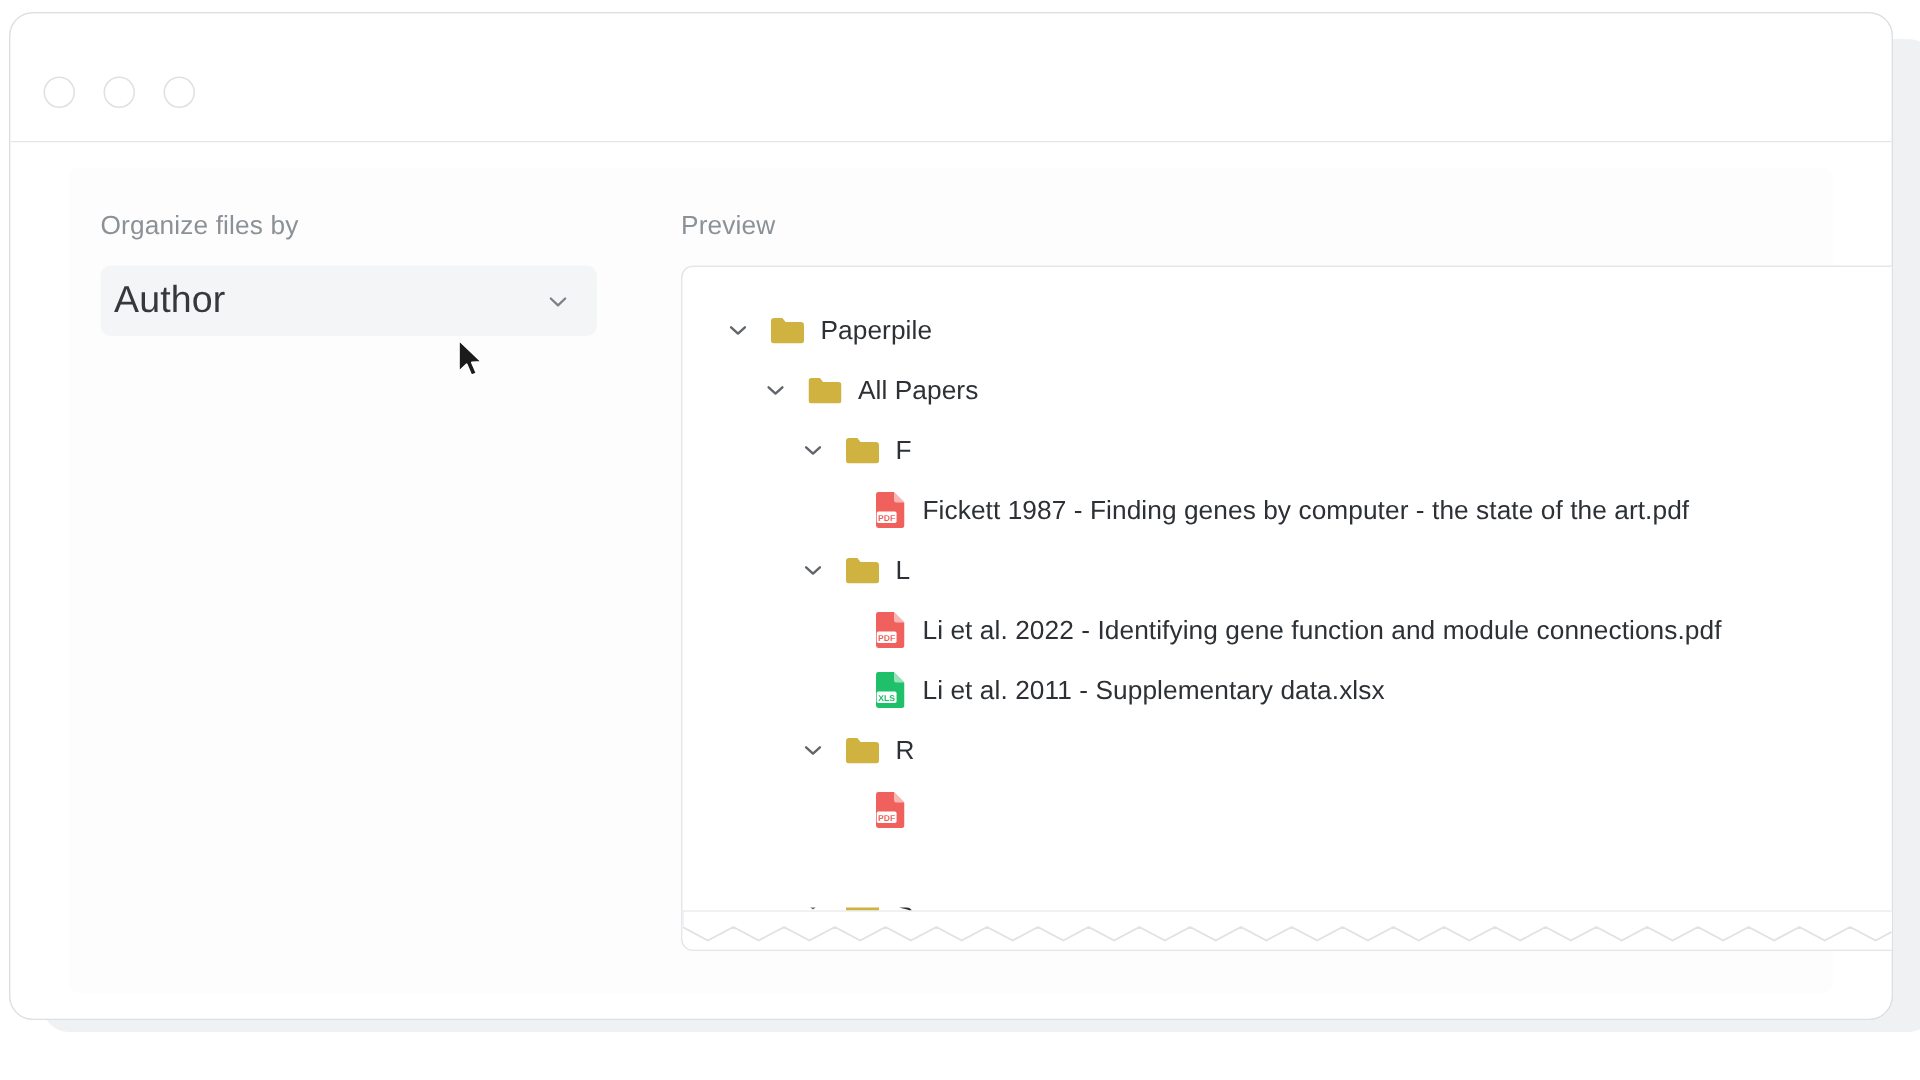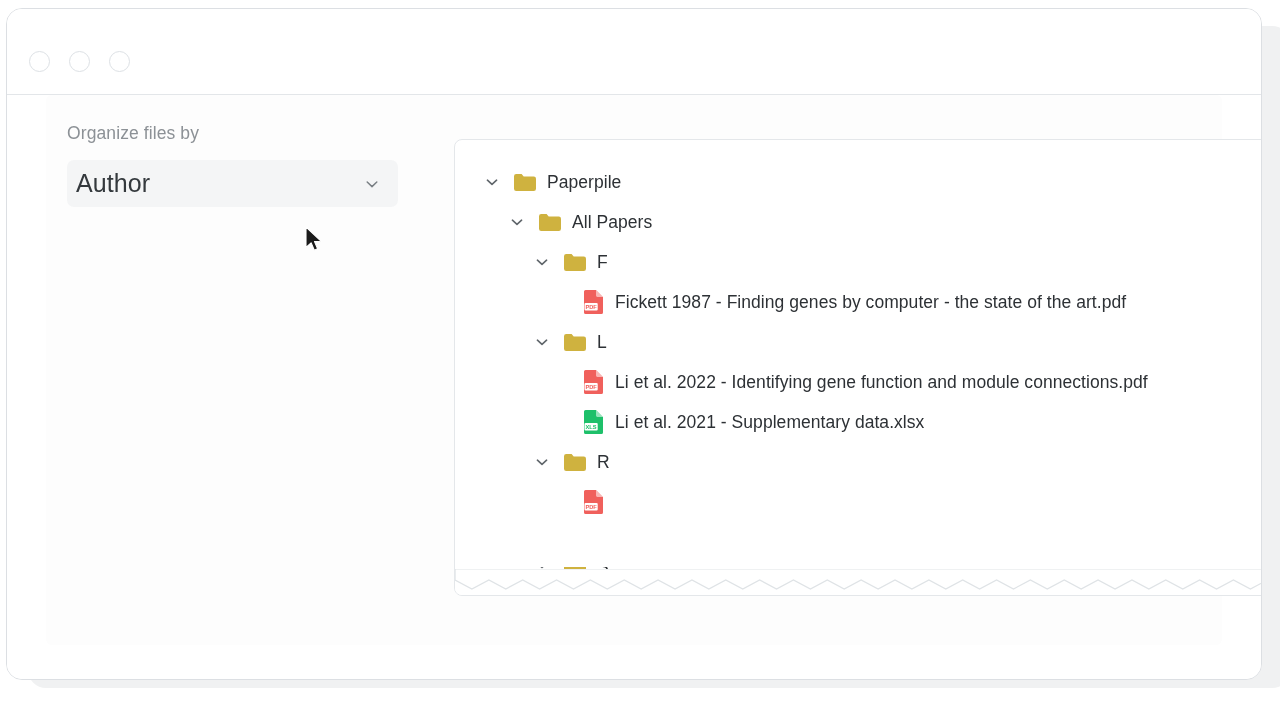--- a/index.html
+++ b/index.html
@@ -69,21 +69,21 @@
   
   .content-area {
     position: relative;
     height: 585px;
     background: #ffffff;
   }
 
   .content-card {
     position: absolute;
     left: 39px;
-    top: 0;
+    top: 17px;
     width: 1176px;
     height: 550px;
     background: #fdfdfd;
     border-radius: 6px;
   }
 
   .panels {
     position: absolute;
     left: 0;
     top: 0;
@@ -247,20 +247,21 @@
               <span class="select-value">Author</span>
               <span class="chev-down">
                 <svg viewBox="0 0 16 16" fill="none" xmlns="http://www.w3.org/2000/svg">
                   <path d="M3.2 6 L8 10.6 L12.8 6" stroke="#7b8186" stroke-width="1.5" stroke-linecap="round" stroke-linejoin="round"></path>
                 </svg>
               </span>
             </div>
           </div>
 
           <div class="right-panel">
+            <div class="field-label">Preview</div>
 
             <div class="preview-box">
               <div class="tree" id="tree-root">
                   <div class="row indent-0">
                     <span class="chev"><svg viewBox="0 0 16 16" fill="none" xmlns="http://www.w3.org/2000/svg">
                         <path d="M3.4 6.2 L8 10.4 L12.6 6.2" stroke="#60666b" stroke-width="1.6" stroke-linecap="round" stroke-linejoin="round"></path>
                       </svg></span>
                     <span class="folder-ico"><svg viewBox="0 0 22 17" xmlns="http://www.w3.org/2000/svg">
                         <path d="M0 2.2A2.2 2.2 0 0 1 2.2 0h5.4l2.1 2.6H19.8A2.2 2.2 0 0 1 22 4.8v10A2.2 2.2 0 0 1 19.8 17H2.2A2.2 2.2 0 0 1 0 14.8V2.2Z" fill="#cfb23f"></path>
                       </svg></span>
@@ -311,21 +312,21 @@
                       </svg></span>
                     <span class="label">Li et al. 2022 - Identifying gene function and module connections.pdf</span>
                   </div>
                   <div class="row indent-3">
                     <span class="file-ico"><svg viewBox="0 0 19 24" xmlns="http://www.w3.org/2000/svg">
                         <path d="M0 1.6A1.6 1.6 0 0 1 1.6 0H12l7 7v15.4A1.6 1.6 0 0 1 17.4 24H1.6A1.6 1.6 0 0 1 0 22.4V1.6Z" fill="#1ec06a"></path>
                         <path d="M12 0 L19 7 H13.4A1.4 1.4 0 0 1 12 5.6 Z" fill="#ffffff" fill-opacity="0.55"></path>
                         <rect x="0.5" y="13" width="13.2" height="7.6" rx="1.1" fill="#ffffff"></rect>
                         <text x="7.1" y="19" font-family="Liberation Sans, sans-serif" font-size="5.7" font-weight="bold" fill="#1ec06a" text-anchor="middle">XLS</text>
                       </svg></span>
-                    <span class="label">Li et al. 2021 - Supplementary data.xlsx</span>
+                    <span class="label">Li et al. 2011 - Supplementary data.xlsx</span>
                   </div>
                   <div class="row indent-2">
                     <span class="chev"><svg viewBox="0 0 16 16" fill="none" xmlns="http://www.w3.org/2000/svg">
                         <path d="M3.4 6.2 L8 10.4 L12.6 6.2" stroke="#60666b" stroke-width="1.6" stroke-linecap="round" stroke-linejoin="round"></path>
                       </svg></span>
                     <span class="folder-ico"><svg viewBox="0 0 22 17" xmlns="http://www.w3.org/2000/svg">
                         <path d="M0 2.2A2.2 2.2 0 0 1 2.2 0h5.4l2.1 2.6H19.8A2.2 2.2 0 0 1 22 4.8v10A2.2 2.2 0 0 1 19.8 17H2.2A2.2 2.2 0 0 1 0 14.8V2.2Z" fill="#cfb23f"></path>
                       </svg></span>
                     <span class="label">R</span>
                   </div>

